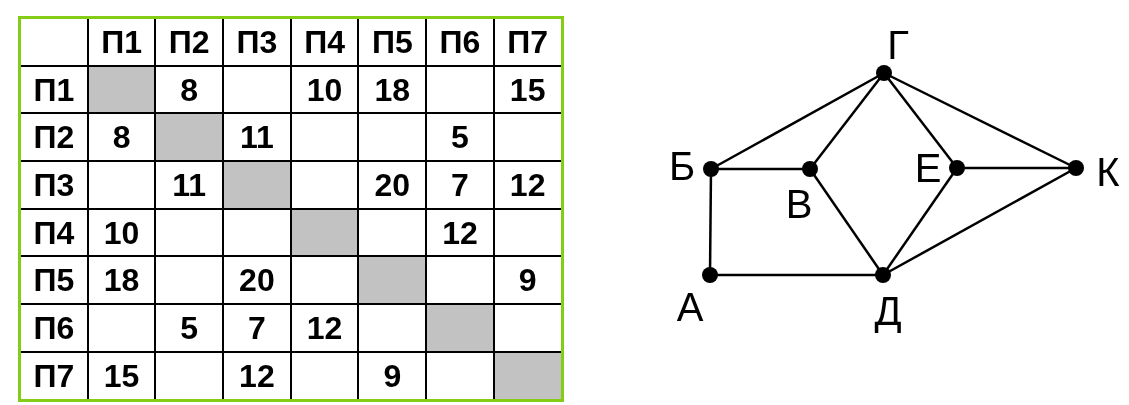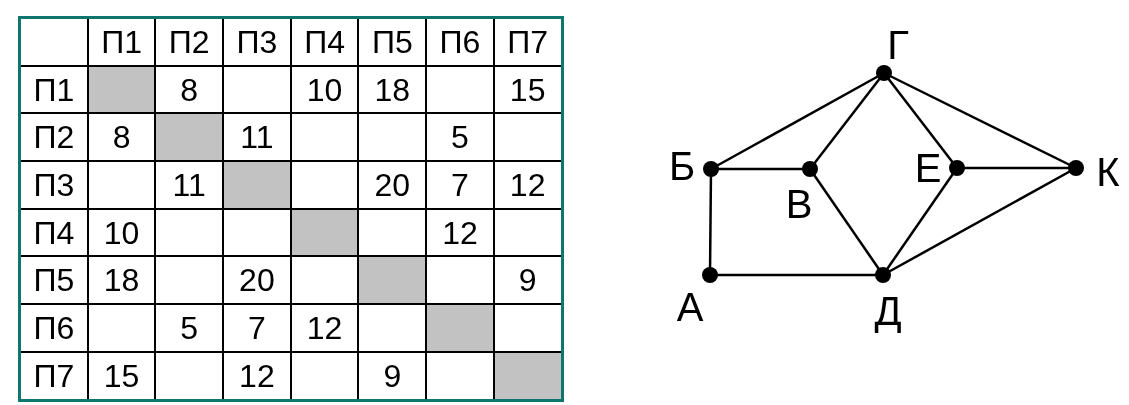--- a/index.html
+++ b/index.html
@@ -14,21 +14,22 @@
     background: #ffffff;
     font-family: "Liberation Sans", sans-serif;
     overflow: hidden;
   }
   table.adj {
     position: absolute;
     left: 18px;
     top: 16px;
     border-collapse: collapse;
     table-layout: fixed;
-    border: 3px solid #0f766e;
+    border: 3px solid #84cc16;
+    font-weight: bold;
   }
   table.adj td {
     width: 65.7px;
     height: 45.7px;
     border: 2px solid #000;
     padding: 0;
     text-align: center;
     vertical-align: middle;
     font-size: 32px;
     line-height: 1;

